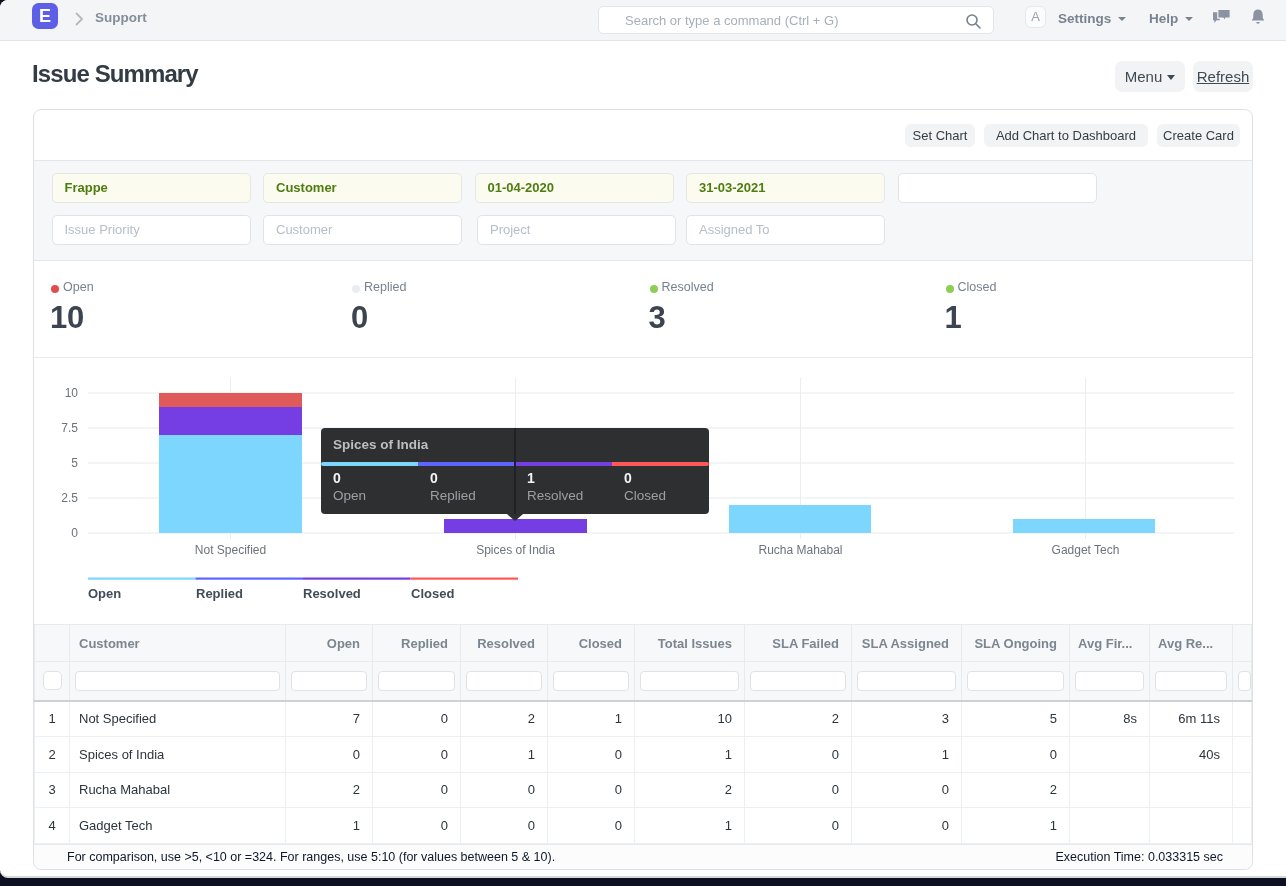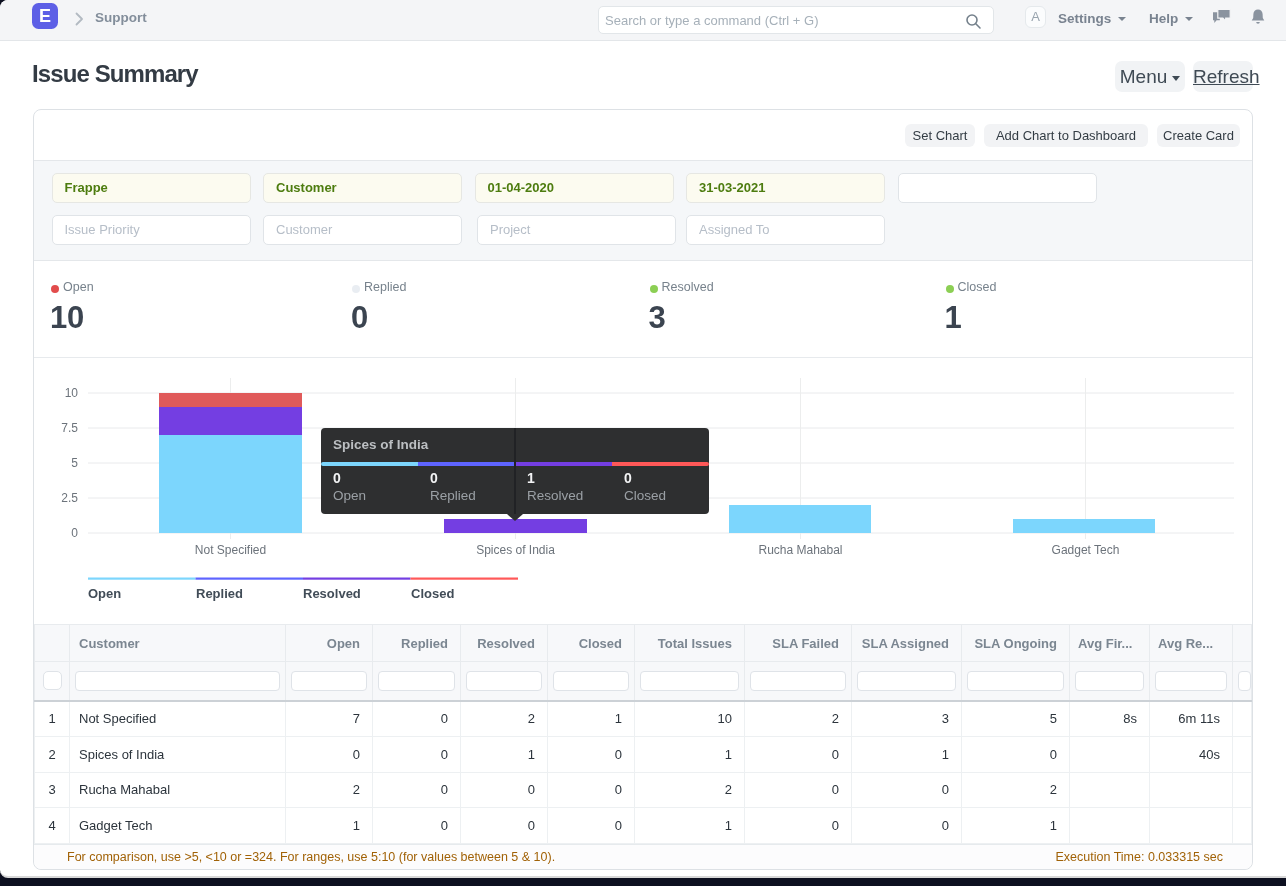--- a/index.html
+++ b/index.html
@@ -7,31 +7,31 @@
 body { font-family:"Liberation Sans", sans-serif; }
 .page { position:absolute; left:0; top:0; width:1286px; height:878px; background:#fff;
   border-radius:8px 0 0 8px; border-bottom:2px solid #d8d8d8; overflow:hidden; }
 
 .navbar { position:absolute; left:0; top:0; width:1286px; height:41px; background:#f4f5f7; border-bottom:1px solid #e3e6e9; }
 .logo { position:absolute; left:32px; top:3px; width:26px; height:26px; background:#5d5fe6; border-radius:6.5px;
   color:#fff; font-size:18px; font-weight:bold; text-align:center; line-height:26px; }
 .crumb-chev { position:absolute; left:73px; top:11px; }
 .crumb { position:absolute; left:95px; top:10px; font-size:13.5px; font-weight:600; color:#838e9b; }
 .search { position:absolute; left:598px; top:6px; width:396px; height:28px; background:#fff; border:1px solid #e2e6e9; border-radius:5px; }
-.search span { position:absolute; left:6px; top:5.5px; font-size:13px; color:#a6b0b9; }
+.search span { position:absolute; left:26px; top:5.5px; font-size:13px; color:#a6b0b9; }
 .search svg { position:absolute; right:11px; top:5.5px; }
 .avatar { position:absolute; left:1025px; top:6px; width:21px; height:22px; border:1.5px solid #e5e9ec; background:#fbfcfd;
   border-radius:6px; color:#99a4ae; font-size:13px; text-align:center; line-height:19px; }
 .navlink { position:absolute; top:11px; font-size:13.5px; font-weight:600; color:#798390; }
 .caret { display:inline-block; width:0; height:0; border-left:4px solid transparent; border-right:4px solid transparent;
   border-top:4.5px solid #798390; margin-left:7px; vertical-align:2px; }
 .navicon { position:absolute; top:9px; }
 
 .title { position:absolute; left:32px; top:60px; font-size:24px; font-weight:700; color:#333b44; letter-spacing:-0.9px; }
-.hbtn { position:absolute; top:61px; height:31px; background:#f1f3f5; border-radius:7px; font-size:19px; color:#3f4a54;
+.hbtn { position:absolute; top:61px; height:31px; background:#f1f3f5; border-radius:7px; font-size:15px; color:#3f4a54;
   text-align:center; line-height:31px; }
 .hbtn .caret { border-top-color:#3f4a54; margin-left:5px; border-left-width:4.5px; border-right-width:4.5px; border-top-width:5px; }
 
 .card { position:absolute; left:33px; top:109px; width:1220px; height:761px; background:#fff;
   border:1px solid #dde1e5; border-radius:8px; }
 .cbtn { position:absolute; top:14px; height:23px; background:#f2f3f5; border-radius:6px; font-size:13px; color:#333c44;
   text-align:center; line-height:23px; }
 .filters { position:absolute; left:0; top:50px; width:1218px; height:101px; background:#f5f7f9;
   border-top:1px solid #e4e7ea; border-bottom:1px solid #e4e7ea; }
 .fbox { position:absolute; width:199px; height:30px; border:1px solid #e0e4e8; border-radius:5px; background:#fff;
@@ -57,21 +57,21 @@
 .dtable th { height:37px; background:#f7f8fa; border:1px solid #e8ebee; font-size:13px; font-weight:600; color:#7b8691;
   text-align:right; padding-right:12px; }
 .dtable th.cl { text-align:left; padding-left:9px; }
 .dtable td { border:1px solid #edf0f2; font-size:13px; color:#2c343c; text-align:right; padding-right:12px; height:35.75px; }
 .dtable td.cl { text-align:left; padding-left:9px; }
 .dtable td.idx { text-align:center; padding:0; }
 .dtable tr.frow td { height:39px; background:#f7f8fa; border-color:#e8ebee; border-bottom:2px solid #ccd1d6; padding:0; }
 .finput { height:20px; margin:0 5px; border:1px solid #dfe3e8; border-radius:4px; background:#fff; }
 .finput.small { width:19px; height:19px; margin:0 auto; border-radius:5px; }
 .tfoot { position:absolute; left:0; top:734px; width:1218px; height:25px; background:#fcfcfd; border-top:1px solid #e6eaed;
-  font-size:12.5px; color:#a16207; line-height:25px; border-radius:0 0 8px 8px;text-decoration:underline; }
+  font-size:12.5px; color:#0f172a; line-height:25px; border-radius:0 0 8px 8px;text-decoration:underline; }
 .tfoot .lft { position:absolute; left:33px; }
 .tfoot .rgt { position:absolute; right:29px; }
 </style>
 </head>
 <body>
 <div class="page">
 
   <div class="navbar">
     <div class="logo">E</div>
     <svg class="crumb-chev" width="12" height="16" viewBox="0 0 12 16">

